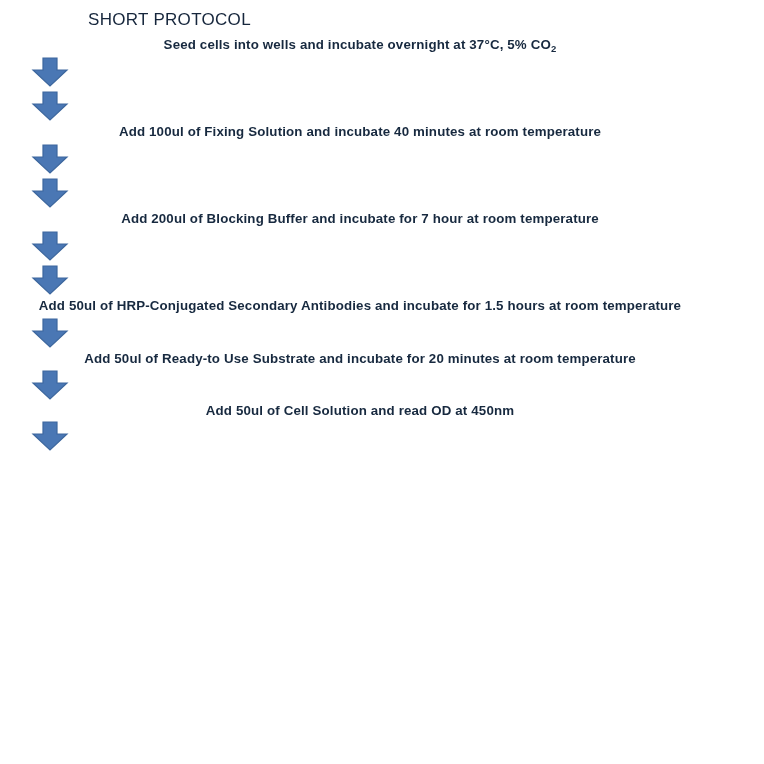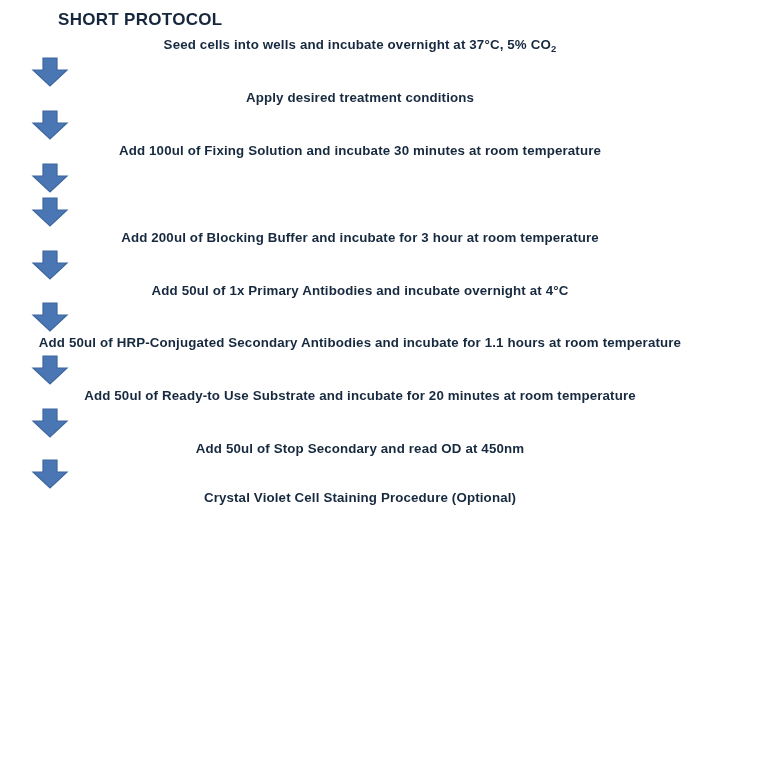--- a/index.html
+++ b/index.html
@@ -16,24 +16,24 @@
   }
   .page {
     position: relative;
     width: 764px;
     height: 764px;
     box-sizing: border-box;
     padding: 4px 30px 0 30px;
   }
   .protocol-title {
     font-size: 17px;
-    font-weight: bold;
+    font-weight: normal;
     letter-spacing: 0.3px;
     color: #16263c;
-    margin: 6px 0 0 28px;
+    margin: 6px 0 0 58px;
   }
   .flow {
     margin-top: 6px;
     display: flex;
     flex-direction: column;
     align-items: flex-start;
   }
   .step {
     width: 660px;
     text-align: center;
@@ -70,79 +70,76 @@
   <div class="flow">
 
     <div class="step"><span>Seed cells into wells and incubate overnight at 37°C, 5% CO</span><sub>2</sub></div>
 
     <div class="arrow-wrap">
       <svg class="arrow" width="40" height="30" viewBox="0 0 40 30">
         <polygon points="13,1 27,1 27,13 37,13 20,29 3,13 13,13" fill="#4a77b4" stroke="#3d679e" stroke-width="1.2"></polygon>
       </svg>
     </div>
 
-    <div class="step">Apply desired treatment conditions</div>
 
     <div class="arrow-wrap">
       <svg class="arrow" width="40" height="30" viewBox="0 0 40 30">
         <polygon points="13,1 27,1 27,13 37,13 20,29 3,13 13,13" fill="#4a77b4" stroke="#3d679e" stroke-width="1.2"></polygon>
       </svg>
     </div>
 
-    <div class="step">Add 100ul of Fixing Solution and incubate 30 minutes at room temperature</div>
+    <div class="step">Add 100ul of Fixing Solution and incubate 40 minutes at room temperature</div>
 
     <div class="arrow-wrap">
       <svg class="arrow" width="40" height="30" viewBox="0 0 40 30">
         <polygon points="13,1 27,1 27,13 37,13 20,29 3,13 13,13" fill="#4a77b4" stroke="#3d679e" stroke-width="1.2"></polygon>
       </svg>
     </div>
 
 
     <div class="arrow-wrap">
       <svg class="arrow" width="40" height="30" viewBox="0 0 40 30">
         <polygon points="13,1 27,1 27,13 37,13 20,29 3,13 13,13" fill="#4a77b4" stroke="#3d679e" stroke-width="1.2"></polygon>
       </svg>
     </div>
 
-    <div class="step">Add 200ul of Blocking Buffer and incubate for 3 hour at room temperature</div>
+    <div class="step">Add 200ul of Blocking Buffer and incubate for 7 hour at room temperature</div>
 
     <div class="arrow-wrap">
       <svg class="arrow" width="40" height="30" viewBox="0 0 40 30">
         <polygon points="13,1 27,1 27,13 37,13 20,29 3,13 13,13" fill="#4a77b4" stroke="#3d679e" stroke-width="1.2"></polygon>
       </svg>
     </div>
 
-    <div class="step">Add 50ul of 1x Primary Antibodies and incubate overnight at 4°C</div>
 
     <div class="arrow-wrap">
       <svg class="arrow" width="40" height="30" viewBox="0 0 40 30">
         <polygon points="13,1 27,1 27,13 37,13 20,29 3,13 13,13" fill="#4a77b4" stroke="#3d679e" stroke-width="1.2"></polygon>
       </svg>
     </div>
 
-    <div class="step">Add 50ul of HRP-Conjugated Secondary Antibodies and incubate for 1.1 hours at room temperature</div>
+    <div class="step">Add 50ul of HRP-Conjugated Secondary Antibodies and incubate for 1.5 hours at room temperature</div>
 
     <div class="arrow-wrap">
       <svg class="arrow" width="40" height="30" viewBox="0 0 40 30">
         <polygon points="13,1 27,1 27,13 37,13 20,29 3,13 13,13" fill="#4a77b4" stroke="#3d679e" stroke-width="1.2"></polygon>
       </svg>
     </div>
 
     <div class="step">Add 50ul of Ready-to Use Substrate and incubate for 20 minutes at room temperature</div>
 
     <div class="arrow-wrap">
       <svg class="arrow" width="40" height="30" viewBox="0 0 40 30">
         <polygon points="13,1 27,1 27,13 37,13 20,29 3,13 13,13" fill="#4a77b4" stroke="#3d679e" stroke-width="1.2"></polygon>
       </svg>
     </div>
 
-    <div class="step">Add 50ul of Stop Secondary and read OD at 450nm</div>
+    <div class="step">Add 50ul of Cell Solution and read OD at 450nm</div>
 
     <div class="arrow-wrap tight">
       <svg class="arrow" width="40" height="30" viewBox="0 0 40 30">
         <polygon points="13,1 27,1 27,13 37,13 20,29 3,13 13,13" fill="#4a77b4" stroke="#3d679e" stroke-width="1.2"></polygon>
       </svg>
     </div>
 
-    <div class="step">Crystal Violet Cell Staining Procedure (Optional)</div>
 
   </div>
 </div>
 
 </body></html>

